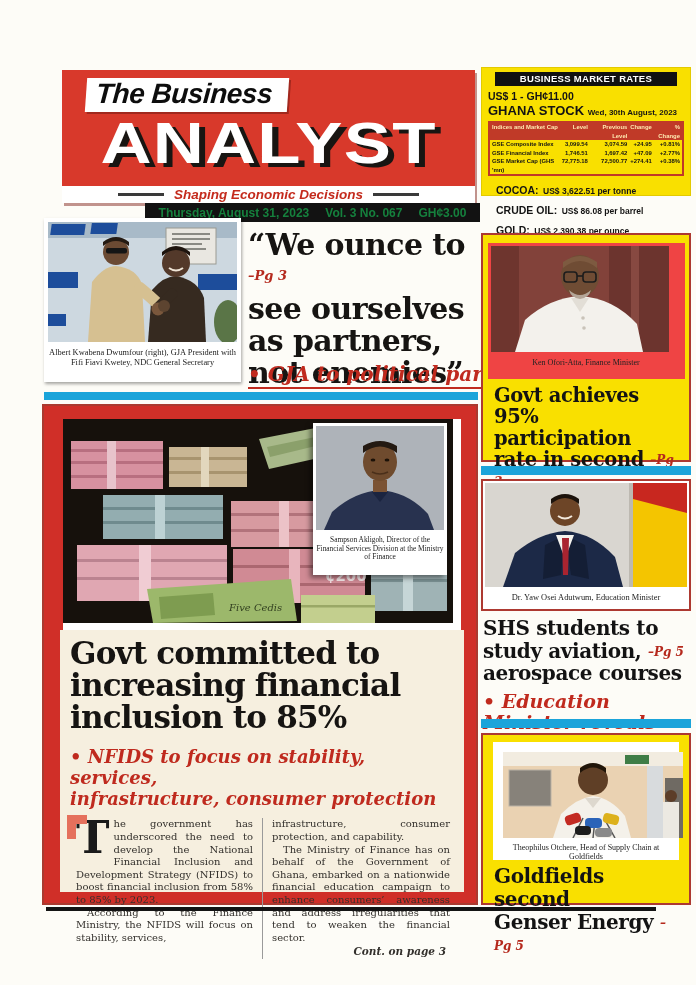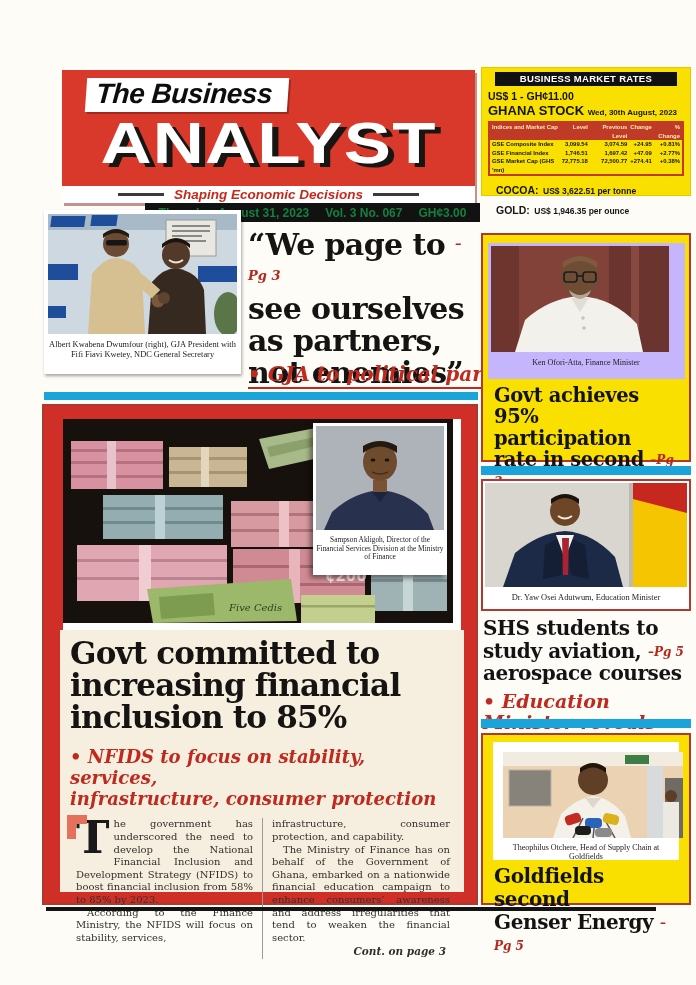--- a/index.html
+++ b/index.html
@@ -37,40 +37,40 @@
   .mk-c0{width:36%;} .mk-c1{width:15%;text-align:right;} .mk-c2{width:21%;text-align:right;}
   .mk-c3{width:13%;text-align:right;} .mk-c4{width:15%;text-align:right;}
   .mk-com{margin-top:3px;padding-left:8px;}
   .mk-com div{line-height:1.25;}
   .mk-com b{font-size:10.5px;} .mk-com span{font-size:8.5px;font-weight:bold;}
 
   
   .frame{background:#fff;box-shadow:1px 2px 3px rgba(0,0,0,.35);}
   .caption{font-family:"Liberation Serif",serif;color:#222;text-align:center;line-height:1.18;}
 
-  .gja-frame{left:44px;top:210px;width:197px;height:164px;padding:4px;}
+  .gja-frame{left:44px;top:218px;width:197px;height:164px;padding:4px;}
   .gja-frame .caption{font-size:8.4px;padding-top:2px;}
 
   
   .lead-hl{left:248px;top:229px;width:232px;font-weight:bold;font-size:30px;line-height:1.07;
            color:#161412;letter-spacing:-.6px;}
   .pgref{font-style:italic;font-weight:bold;color:#b5291d;font-size:13px;vertical-align:7px;letter-spacing:0;}
   .pgref.sm{font-size:12px;vertical-align:2px;}
   .kicker{font-weight:bold;font-style:italic;color:#c02a1e;}
   .lead-kicker{left:248px;top:362px;font-size:20px;border-bottom:2.5px solid #c02a1e;padding-bottom:1px;}
 
   .cyan{background:#1ba4da;}
   .cyan1{left:44px;top:392px;width:434px;height:8px;}
   .cyan2{left:481px;top:466px;width:210px;height:9px;}
   .cyan3{left:481px;top:719px;width:210px;height:9px;}
 
   
   .ybox{background:#f9e000;border:2.5px solid #ad3931;}
   .ddep-box{left:481px;top:233px;width:210px;height:229px;}
-  .ddep-photo{width:197px;height:136px;margin:8px auto 0;padding:3px;background:#c4b5fd;}
+  .ddep-photo{width:197px;height:136px;margin:8px auto 0;padding:3px;background:#ef4444;}
   .ddep-photo .caption{font-size:8px;padding-top:2px;}
   .side-hl{font-weight:bold;color:#131313;letter-spacing:-.4px;}
   .ddep-hl{margin:6px 8px 0 11px;font-size:19.5px;line-height:1.1;}
 
   .adutwum-frame{left:481px;top:479px;width:210px;height:132px;background:#fff;border:2px solid #ad3931;padding:2px;}
   .adutwum-frame .caption{font-size:8.4px;padding-top:2px;}
 
   .shs-block{left:483px;top:617px;width:212px;}
   .shs-hl{font-size:20px;line-height:1.13;}
   .shs-kicker{margin-top:6px;font-size:19px;line-height:1.12;}
@@ -156,21 +156,22 @@
       <div class="mk-row">
         <span class="mk-c0">GSE Market Cap (GHS 'mn)</span>
         <span class="mk-c1">72,775.18</span>
         <span class="mk-c2">72,500.77</span>
         <span class="mk-c3">+274.41</span>
         <span class="mk-c4">+0.38%</span>
       </div>
     </div>
     <div class="mk-com">
       <div><b>COCOA:</b> <span>US$ 3,622.51 per tonne</span></div>
-      <div><b>GOLD:</b> <span>US$ 1,946.35 per ounce</span></div>
+      <div><b>CRUDE OIL:</b> <span>US$ 86.08 per barrel</span></div>
+      <div><b>GOLD:</b> <span>US$ 2,390.38 per ounce</span></div>
     </div>
   </div>
 
   <div class="abs frame gja-frame">
     <svg width="189" height="120" viewBox="0 0 189 120">
       <rect width="189" height="120" fill="#cdd8e0"></rect>
       <rect width="189" height="16" fill="#a8bac8"></rect>
       <rect x="4" y="2" width="34" height="11" fill="#1d4d9b" transform="skewX(-8)"></rect>
       <rect x="44" y="1" width="26" height="11" fill="#1d4d9b" transform="skewX(-8)"></rect>
       <rect x="118" y="6" width="50" height="36" fill="#e9e7e1" stroke="#9a9a92"></rect>
@@ -192,21 +193,21 @@
       <path d="M121,46 Q128,51 135,46" stroke="#f0e6d8" stroke-width="2" fill="none"></path>
       <path d="M92,66 Q104,76 112,84" stroke="#d6c091" stroke-width="12" fill="none" stroke-linecap="round"></path>
       <path d="M124,72 Q116,80 110,86" stroke="#362a20" stroke-width="11" fill="none" stroke-linecap="round"></path>
       <circle cx="110" cy="87" r="6.5" fill="#7a573c"></circle>
       <circle cx="116" cy="84" r="6" fill="#5d4430"></circle>
     </svg>
     <div class="caption">Albert Kwabena Dwumfour (right), GJA President with Fifi Fiavi Kwetey, NDC General Secretary</div>
   </div>
 
   <div class="abs lead-hl">
-    <div><span>“We page to</span> <span class="pgref">–Pg 3</span></div>
+    <div><span>“We ounce to</span> <span class="pgref">–Pg 3</span></div>
     <div>see ourselves</div>
     <div>as partners,</div>
     <div>not enemies”</div>
   </div>
   <div class="abs kicker lead-kicker">• GJA to political parties</div>
 
   <div class="abs cyan cyan1"></div>
 
   <div class="abs ybox ddep-box">
     <div class="ddep-photo">

